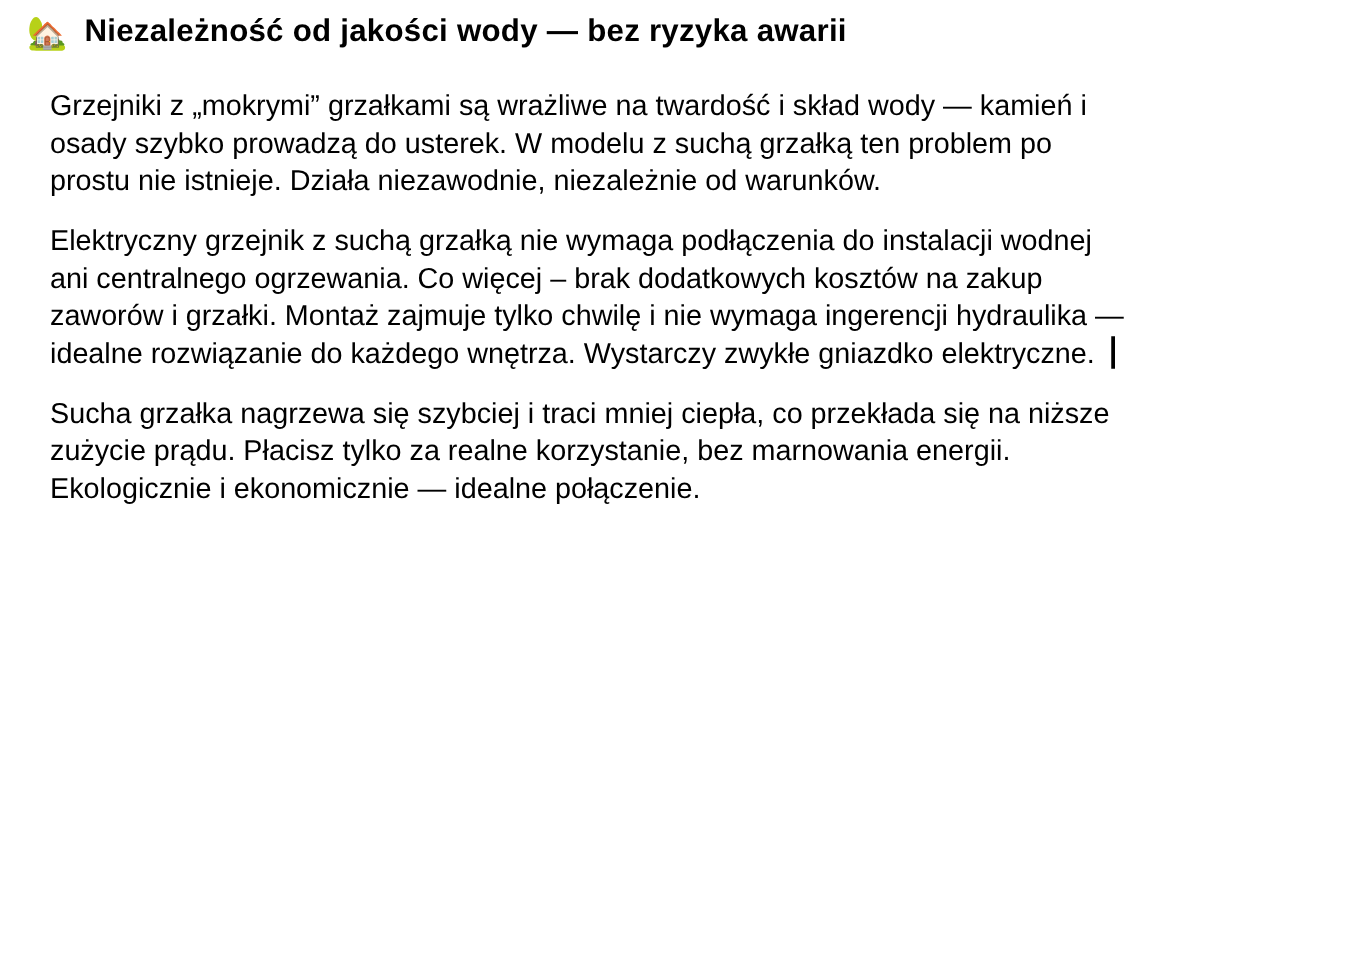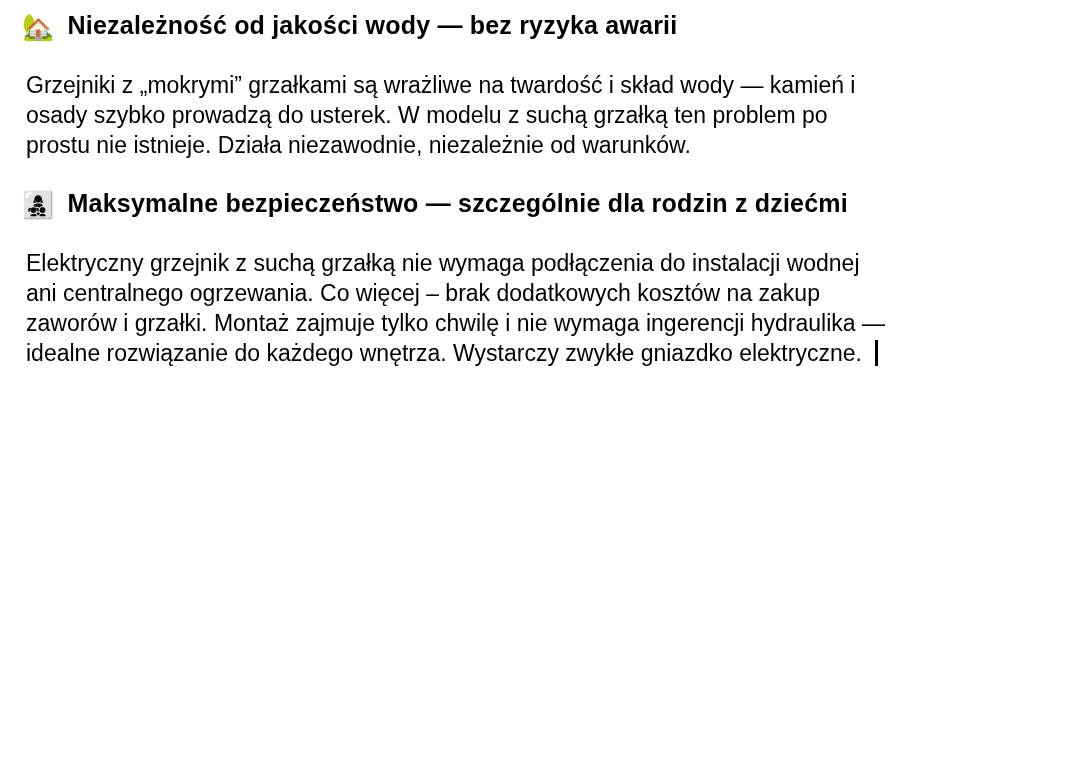--- a/index.html
+++ b/index.html
@@ -29,21 +29,21 @@
   .heading-emoji {
     display: inline-block;
     font-size: 26px;
     font-weight: normal;
     margin-right: 13px;
     vertical-align: -2px;
   }
   .body-paragraph {
     font-size: 23px;
     line-height: 30px;
-    margin: 4px;
+    margin: 18px;
     color: #000000;
   }
   .body-paragraph .text {
     white-space: pre-line;
   }
   .caret {
     display: inline-block;
     width: 3px;
     height: 26px;
     background: #000000;
@@ -55,24 +55,26 @@
 <body>
 
 <div class="editor">
 
   <h2 class="section-heading first"><span class="heading-emoji">🏡</span><span>Niezależność od jakości wody — bez ryzyka awarii</span></h2>
 
   <p class="body-paragraph"><span class="text">Grzejniki z „mokrymi” grzałkami są wrażliwe na twardość i skład wody — kamień i
 osady szybko prowadzą do usterek. W modelu z suchą grzałką ten problem po
 prostu nie istnieje. Działa niezawodnie, niezależnie od warunków.</span></p>
 
-  <h2 class="section-heading"><span class="heading-emoji">👩‍👧‍👦</span><span>Maksymalne bezpieczeństwo — szczególnie dla rodzin z dziećmi</span></h2>
 
 
 
   <p class="body-paragraph"><span class="text">Elektryczny grzejnik z suchą grzałką nie wymaga podłączenia do instalacji wodnej
 ani centralnego ogrzewania. Co więcej – brak dodatkowych kosztów na zakup
 zaworów i grzałki. Montaż zajmuje tylko chwilę i nie wymaga ingerencji hydraulika —
 idealne rozwiązanie do każdego wnętrza. Wystarczy zwykłe gniazdko elektryczne.</span> <span class="caret"></span></p>
 
 
+  <p class="body-paragraph"><span class="text">Sucha grzałka nagrzewa się szybciej i traci mniej ciepła, co przekłada się na niższe
+zużycie prądu. Płacisz tylko za realne korzystanie, bez marnowania energii.
+Ekologicznie i ekonomicznie — idealne połączenie.</span></p>
 
 </div>
 
 </body></html>

